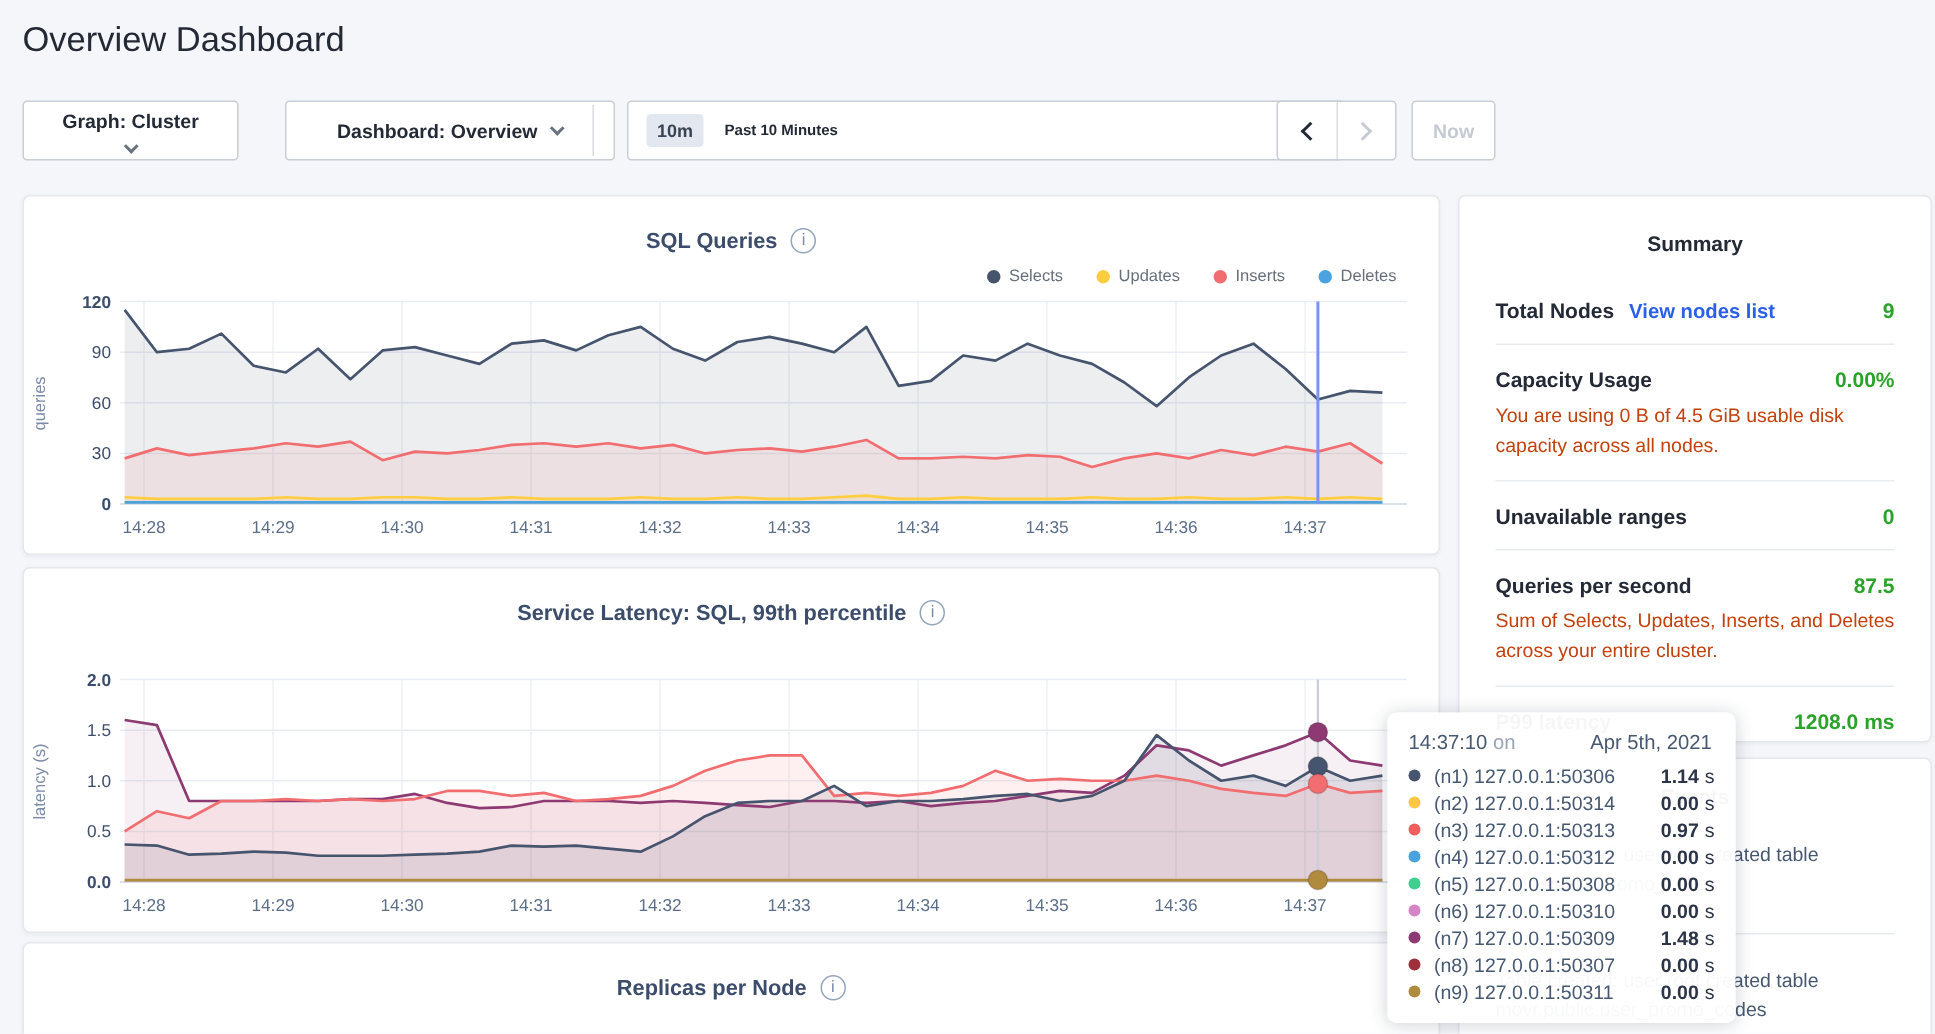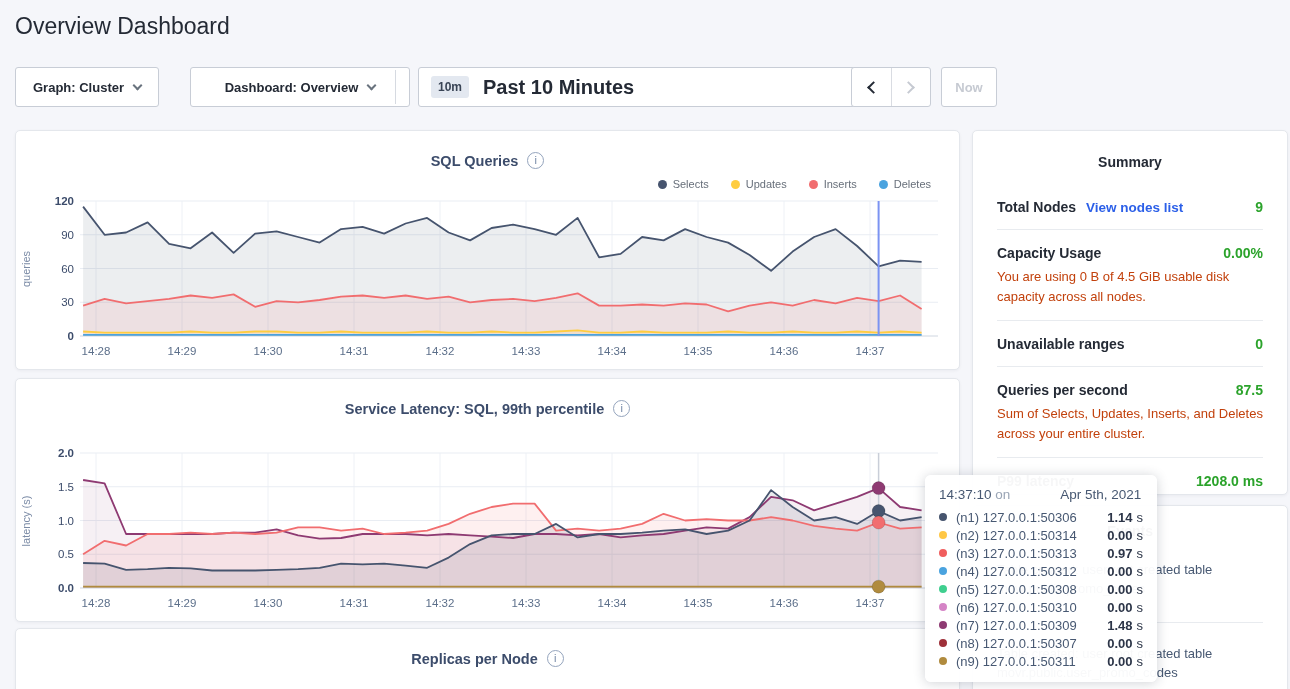--- a/index.html
+++ b/index.html
@@ -4,27 +4,27 @@
 <style>
   * { box-sizing: border-box; margin:0; padding:0; }
   html,body { width:1290px; height:689px; overflow:hidden; }
   body { font-family:"Liberation Sans", sans-serif; background:#f5f6fa; color:#242a35; position:relative; }
   .stage { position:absolute; inset:0; }
 
   .page-title { position:absolute; left:15px; top:13px; font-size:23px; font-weight:400; color:#242a35;text-align:center; }
 
   
   .btn { background:#fff; border:1px solid #c8cdd6; border-radius:3px; height:40px; display:flex; align-items:center; gap:10px; font-size:13px; font-weight:700; color:#242a35; padding:0 16px; cursor:pointer; }
-  .dropdown-graph { position:absolute; left:15px; top:67px; width:144px; justify-content:center; }
+  .dropdown-graph { position:absolute; left:15px; top:67px; width:144px; justify-content:center;flex-direction:column; }
   .dropdown-dashboard { position:absolute; left:190px; top:67px; width:220px; justify-content:center; }
   .toolbar-sep { position:absolute; left:395px; top:70px; width:1px; height:34px; background:#d6dae1; }
   .chev { display:inline-block; width:7px; height:7px; border-right:2px solid #69737e; border-bottom:2px solid #69737e; transform:rotate(45deg); margin-top:-4px; }
   .timepicker { position:absolute; left:418px; top:67px; width:478px; height:40px; background:#fff; border:1px solid #c8cdd6; border-radius:3px; display:flex; align-items:center; padding:0 16px 0 12px; cursor:pointer; }
   .time-badge { background:#e3e8f0; border-radius:3px; font-size:12px; font-weight:700; color:#394455; padding:4px 7px; }
-  .time-label { margin-left:14px; font-size:20px; font-weight:700; color:#242a35; }
+  .time-label { margin-left:14px; font-size:10px; font-weight:700; color:#242a35; }
   .timepicker .chev { margin-left:auto; }
   .arrow-group { position:absolute; left:851px; top:67px; width:80px; height:40px; background:#fff; border:1px solid #c8cdd6; border-radius:3px; display:flex; }
   .arrow-btn { flex:1; display:flex; align-items:center; justify-content:center; cursor:pointer; }
   .arrow-btn + .arrow-btn { border-left:1px solid #d9dce2; }
   .arr { display:inline-block; width:9px; height:9px; border-right:2.5px solid #242a35; border-bottom:2.5px solid #242a35; }
   .arr.left { transform:rotate(135deg); margin-left:4px; }
   .arr.right { transform:rotate(-45deg); margin-right:4px; border-color:#c6cad2; }
   .now-btn { position:absolute; left:941px; top:67px; width:56px; height:40px; justify-content:center; color:#c6cad2; }
 
   

